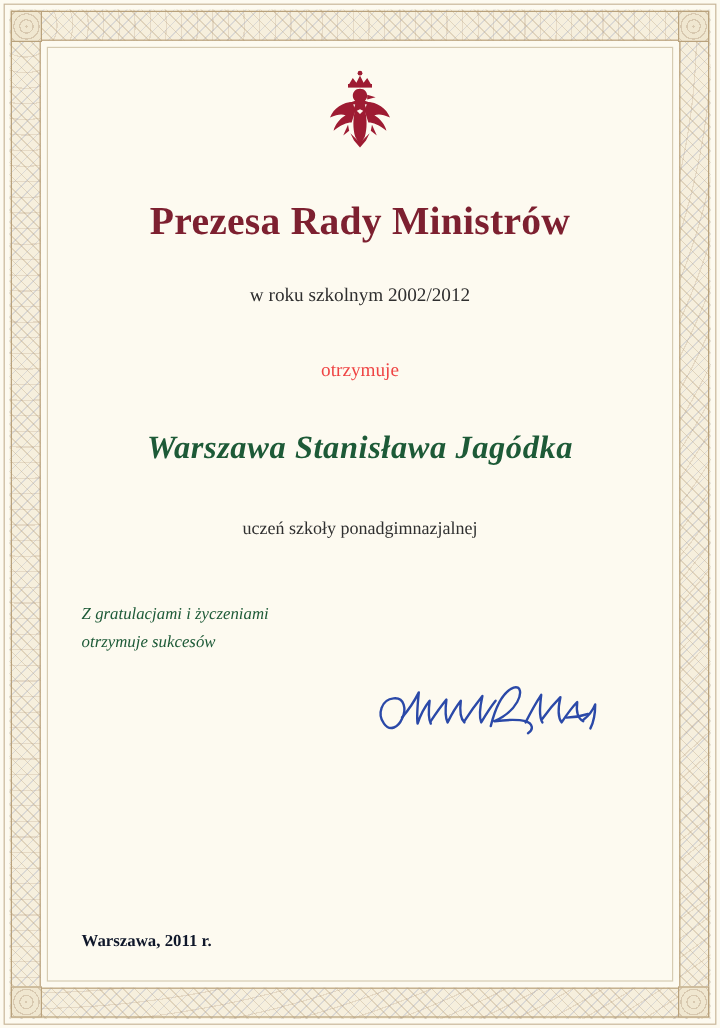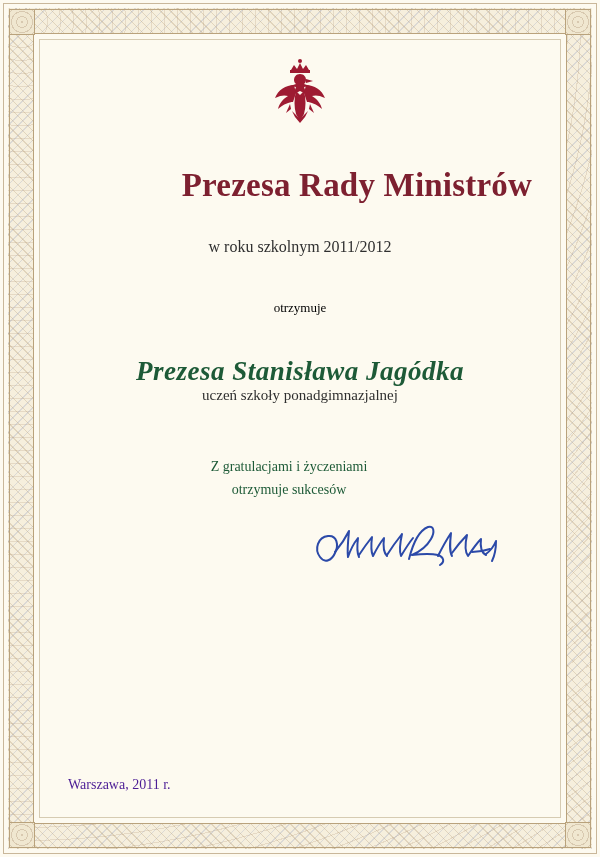--- a/index.html
+++ b/index.html
@@ -122,72 +122,74 @@
   .title {
     margin-top: 38px;
     color: #7d2030;
     font-size: 33px;
     line-height: 1.28;
     font-weight: bold;
     letter-spacing: 0.2px;
   }
   .title .line2 {
     display: block;
-    text-align: right;
   }
 
   .school-year {
     margin-top: 32px;
     color: #2f2f2f;
     font-size: 16px;
   }
 
   .awarded-word {
     margin-top: 44px;
-    color: #000000;
-    font-size: 13px;
+    color: #ef4444;
+    font-size: 16px;
   }
 
   .recipient {
     margin-top: 40px;
     color: #1d5a37;
     font-size: 27px;
     font-weight: bold;
     font-style: italic;
     letter-spacing: 0.5px;
   }
 
   .recipient-role {
+    margin-top: 44px;
     color: #2f2f2f;
     font-size: 15px;
   }
 
   .congrats {
     margin-top: 52px;
     color: #1d5a37;
     font-size: 14px;
-    text-align: center;
+    font-style: italic;
+    text-align: left;
     padding-right: 22px;
     line-height: 1.6;
   }
 
   .signature {
     margin-top: 18px;
     text-align: right;
     padding-right: 26px;
     height: 62px;
   }
 
   .place-date {
     position: absolute;
     left: 28px;
     bottom: 24px;
-    color: #4c1d95;
+    color: #0f172a;
     font-size: 14px;
     text-align: center;
+    font-weight: bold;
   }
 </style>
 </head>
 <body>
 
 <div class="certificate">
 
   <div class="outer-edge"></div>
   <div class="ornament-band"></div>
   <div class="ornament-mask"></div>
@@ -226,25 +228,25 @@
 
         <path d="M18 47 L14 56 L19 52 Z" fill="#9e1b32"></path>
         <path d="M38 47 L42 56 L37 52 Z" fill="#9e1b32"></path>
       </svg>
     </div>
 
     <div class="title">
       <span class="line2">Prezesa Rady Ministrów</span>
     </div>
 
-    <div class="school-year">w roku szkolnym 2011/2012</div>
+    <div class="school-year">w roku szkolnym 2002/2012</div>
 
     <div class="awarded-word">otrzymuje</div>
 
-    <div class="recipient">Prezesa Stanisława Jagódka</div>
+    <div class="recipient">Warszawa Stanisława Jagódka</div>
 
     <div class="recipient-role">uczeń szkoły ponadgimnazjalnej</div>
 
     <div class="congrats">
       <div>Z gratulacjami i życzeniami</div>
       <div>otrzymuje sukcesów</div>
     </div>
 
     <div class="signature">
       <svg width="200" height="60" viewBox="0 0 200 60" aria-hidden="true">

